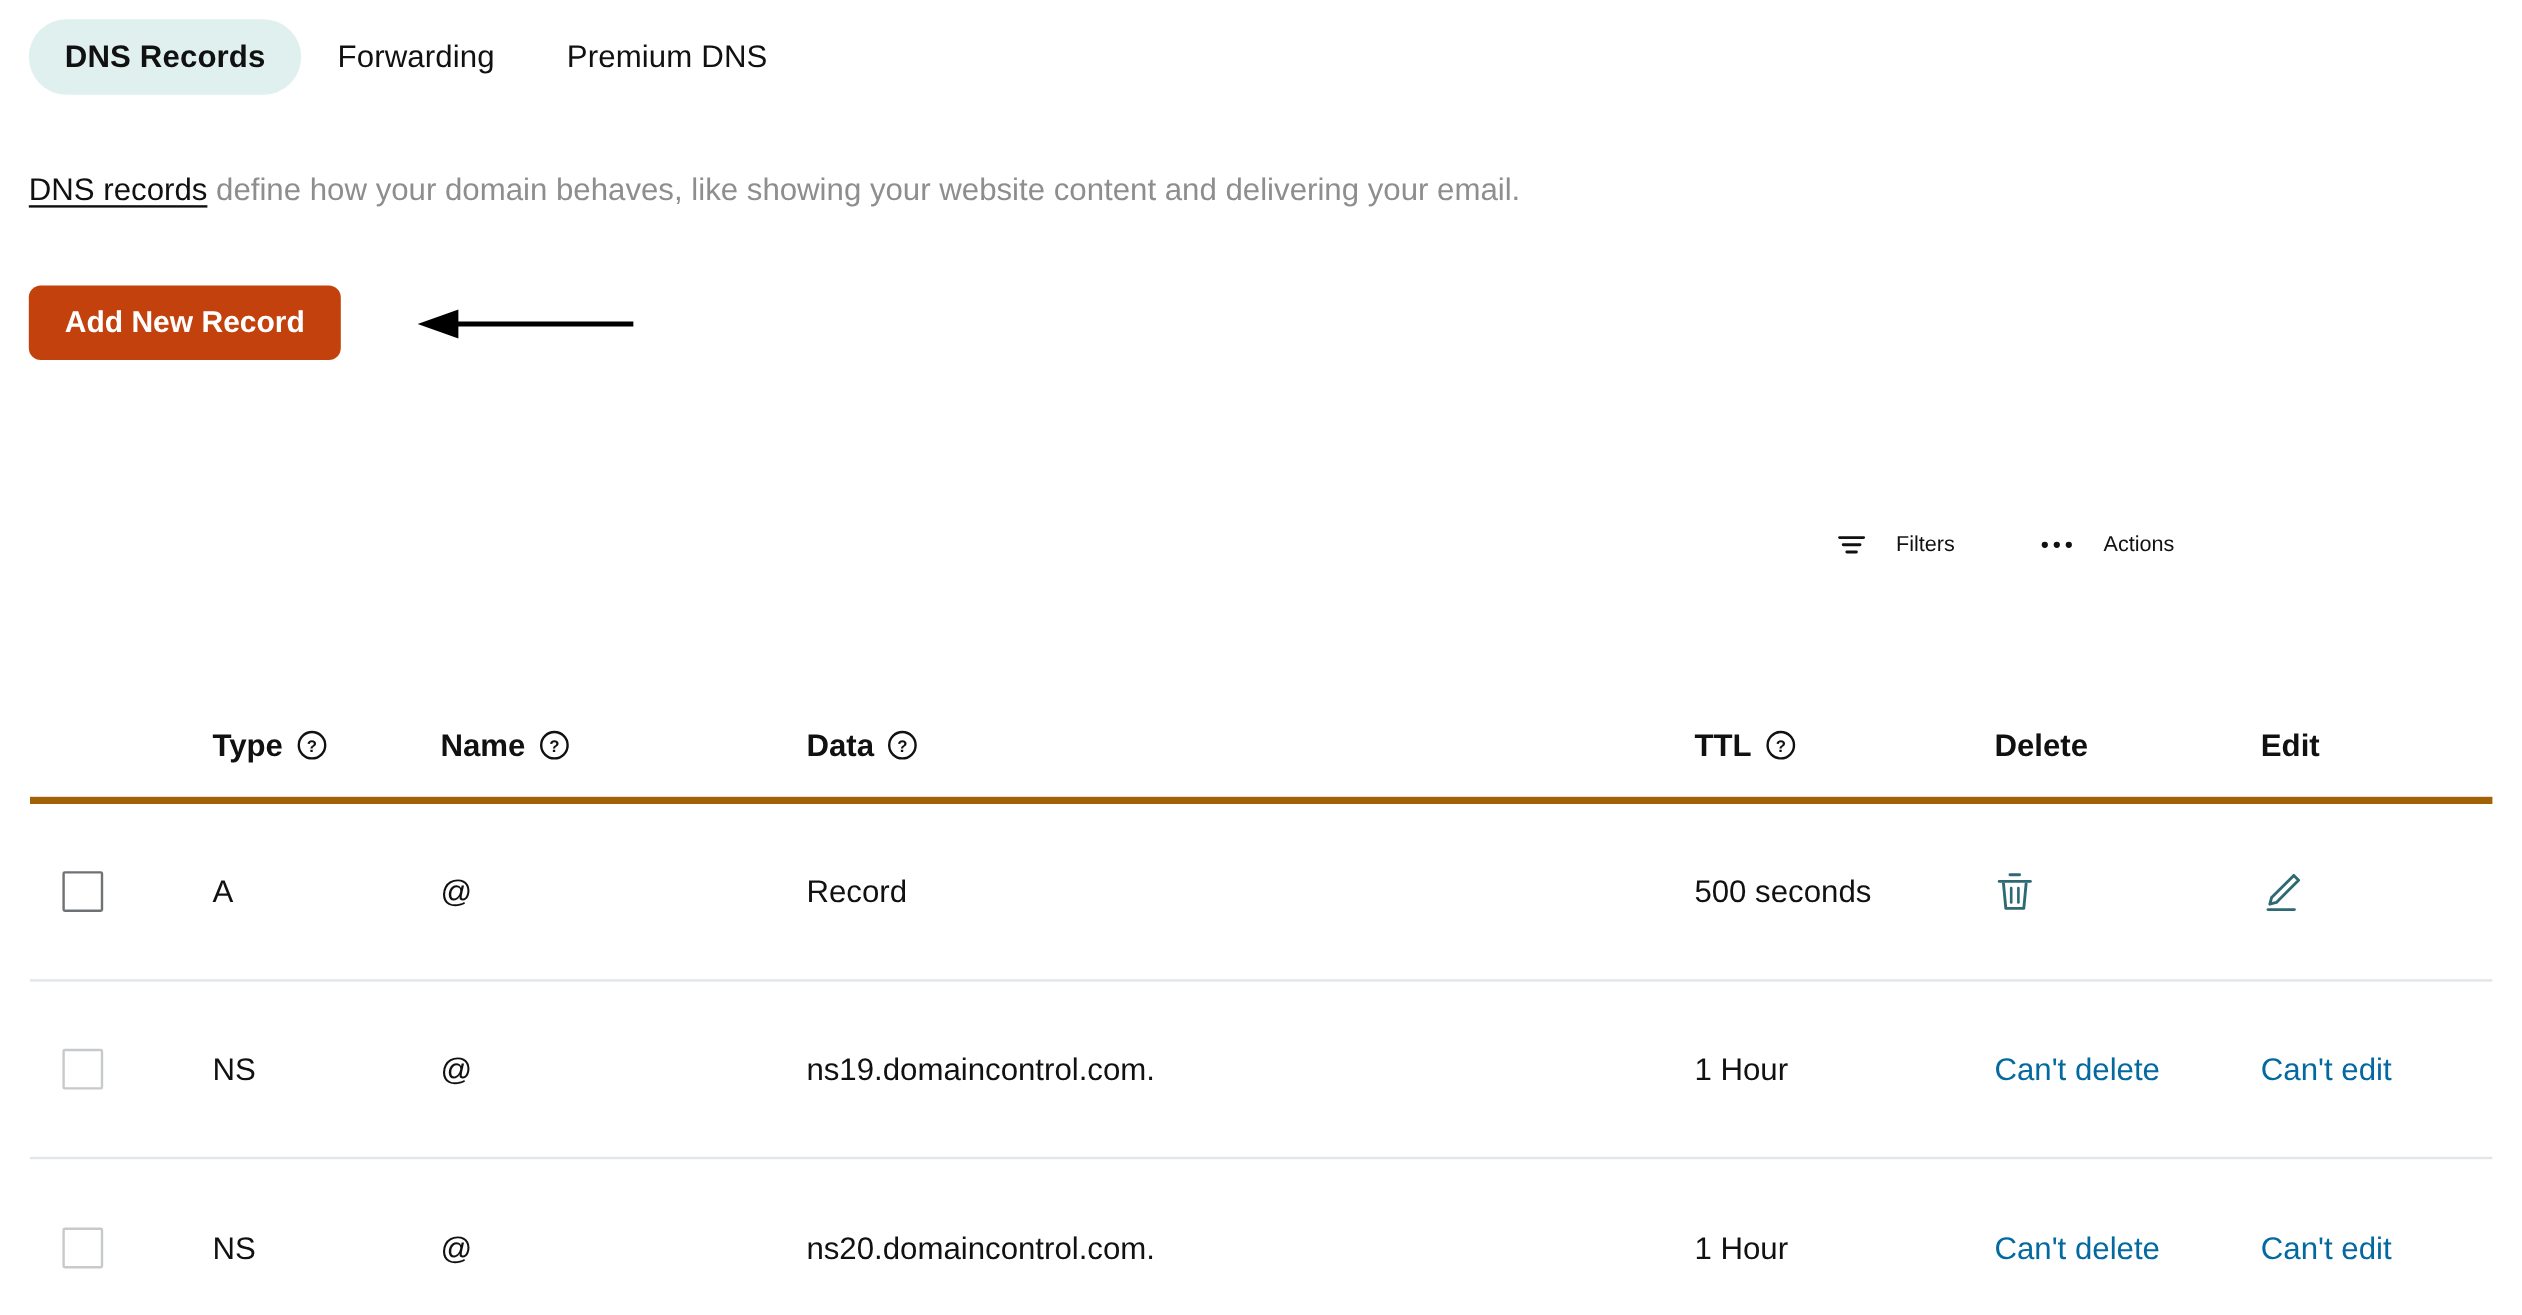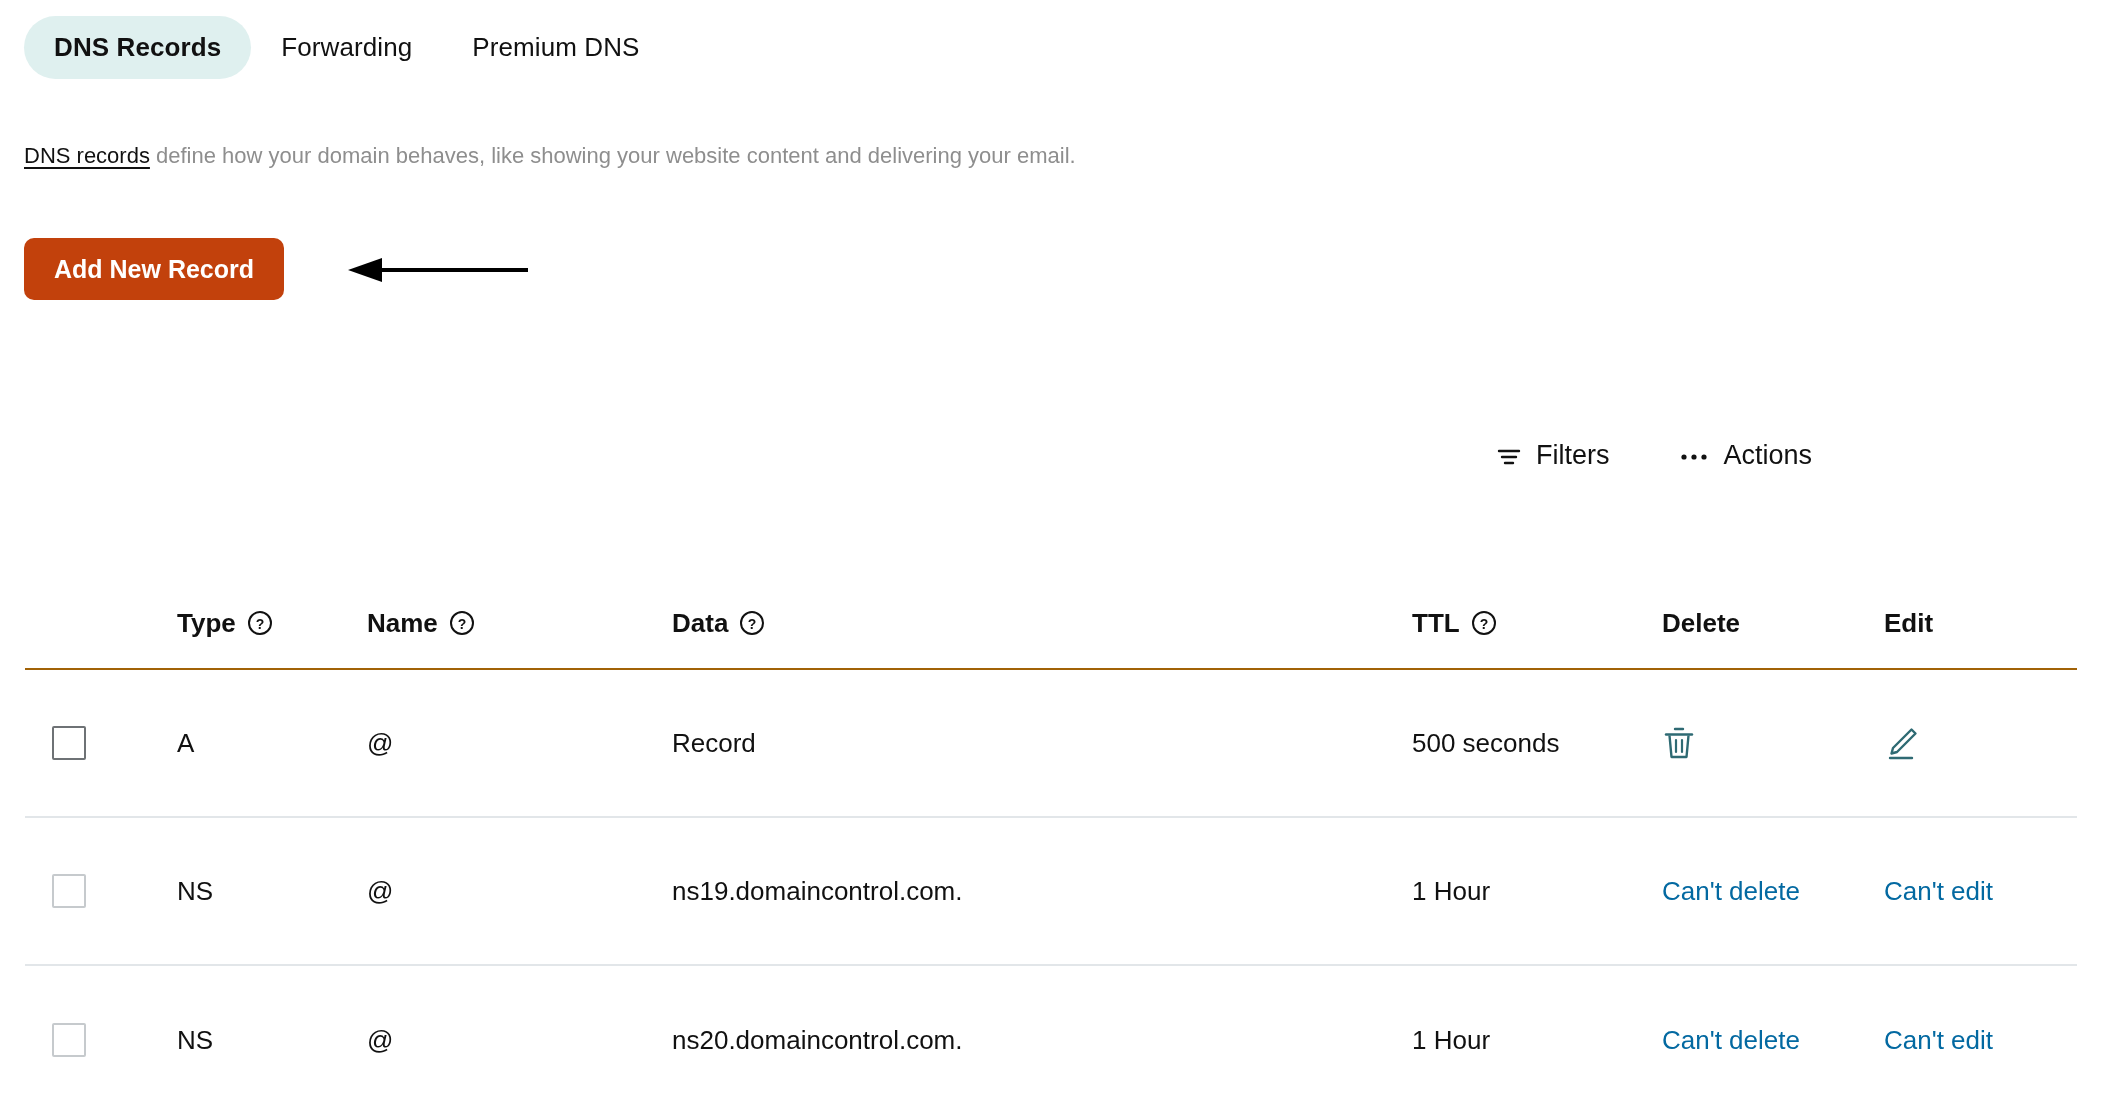--- a/index.html
+++ b/index.html
@@ -34,21 +34,21 @@
   }
   .tab.active {
     background: #dff0ef;
     font-weight: 700;
   }
 
   
   .desc {
     position: absolute;
     left: 24px; top: 143px;
-    font-size: 22px;
+    font-size: 26px;
     color: #8e8e8e;
     white-space: nowrap;
   }
   .desc .lnk {
     color: #111111;
     text-decoration: underline;
     text-underline-offset: 4px;
     cursor: pointer;
   }
 
@@ -78,38 +78,38 @@
   }
 
   
   .toolbar {
     position: absolute;
     right: 36px; top: 440px;
     display: flex; align-items: center;
     gap: 70px;
   }
   .tool {
-    display: flex; align-items: center; gap: 14px;
-    font-size: 27px; color: #111111; cursor: pointer;
+    display: flex; align-items: center; gap: 24px;
+    font-size: 18px; color: #111111; cursor: pointer;
     white-space: nowrap;
   }
   .ico { display:flex; align-items:center; justify-content:center; }
 
   
   .table {
     position: absolute;
     left: 25px; top: 578px;
     width: 2052px;
   }
   .row {
     display: flex;
     align-items: center;
     width: 100%;
   }
-  .row.head { height: 92px; border-bottom: 2px solid #a16207; }
+  .row.head { height: 92px; border-bottom: 6px solid #a16207; }
   .row.body { height: 148px; border-bottom: 2px solid #e2e6e9; }
   .row.body.last { border-bottom: none; }
 
   .c-check { width: 152px; flex: 0 0 152px; display:flex; align-items:center; padding-left: 27px;}
   .c-type  { width: 190px; flex: 0 0 190px; }
   .c-name  { width: 305px; flex: 0 0 305px; }
   .c-data  { width: 740px; flex: 0 0 740px; }
   .c-ttl   { width: 250px; flex: 0 0 250px; }
   .c-del   { width: 222px; flex: 0 0 222px; }
   .c-edit  { width: 190px; flex: 0 0 190px; }

